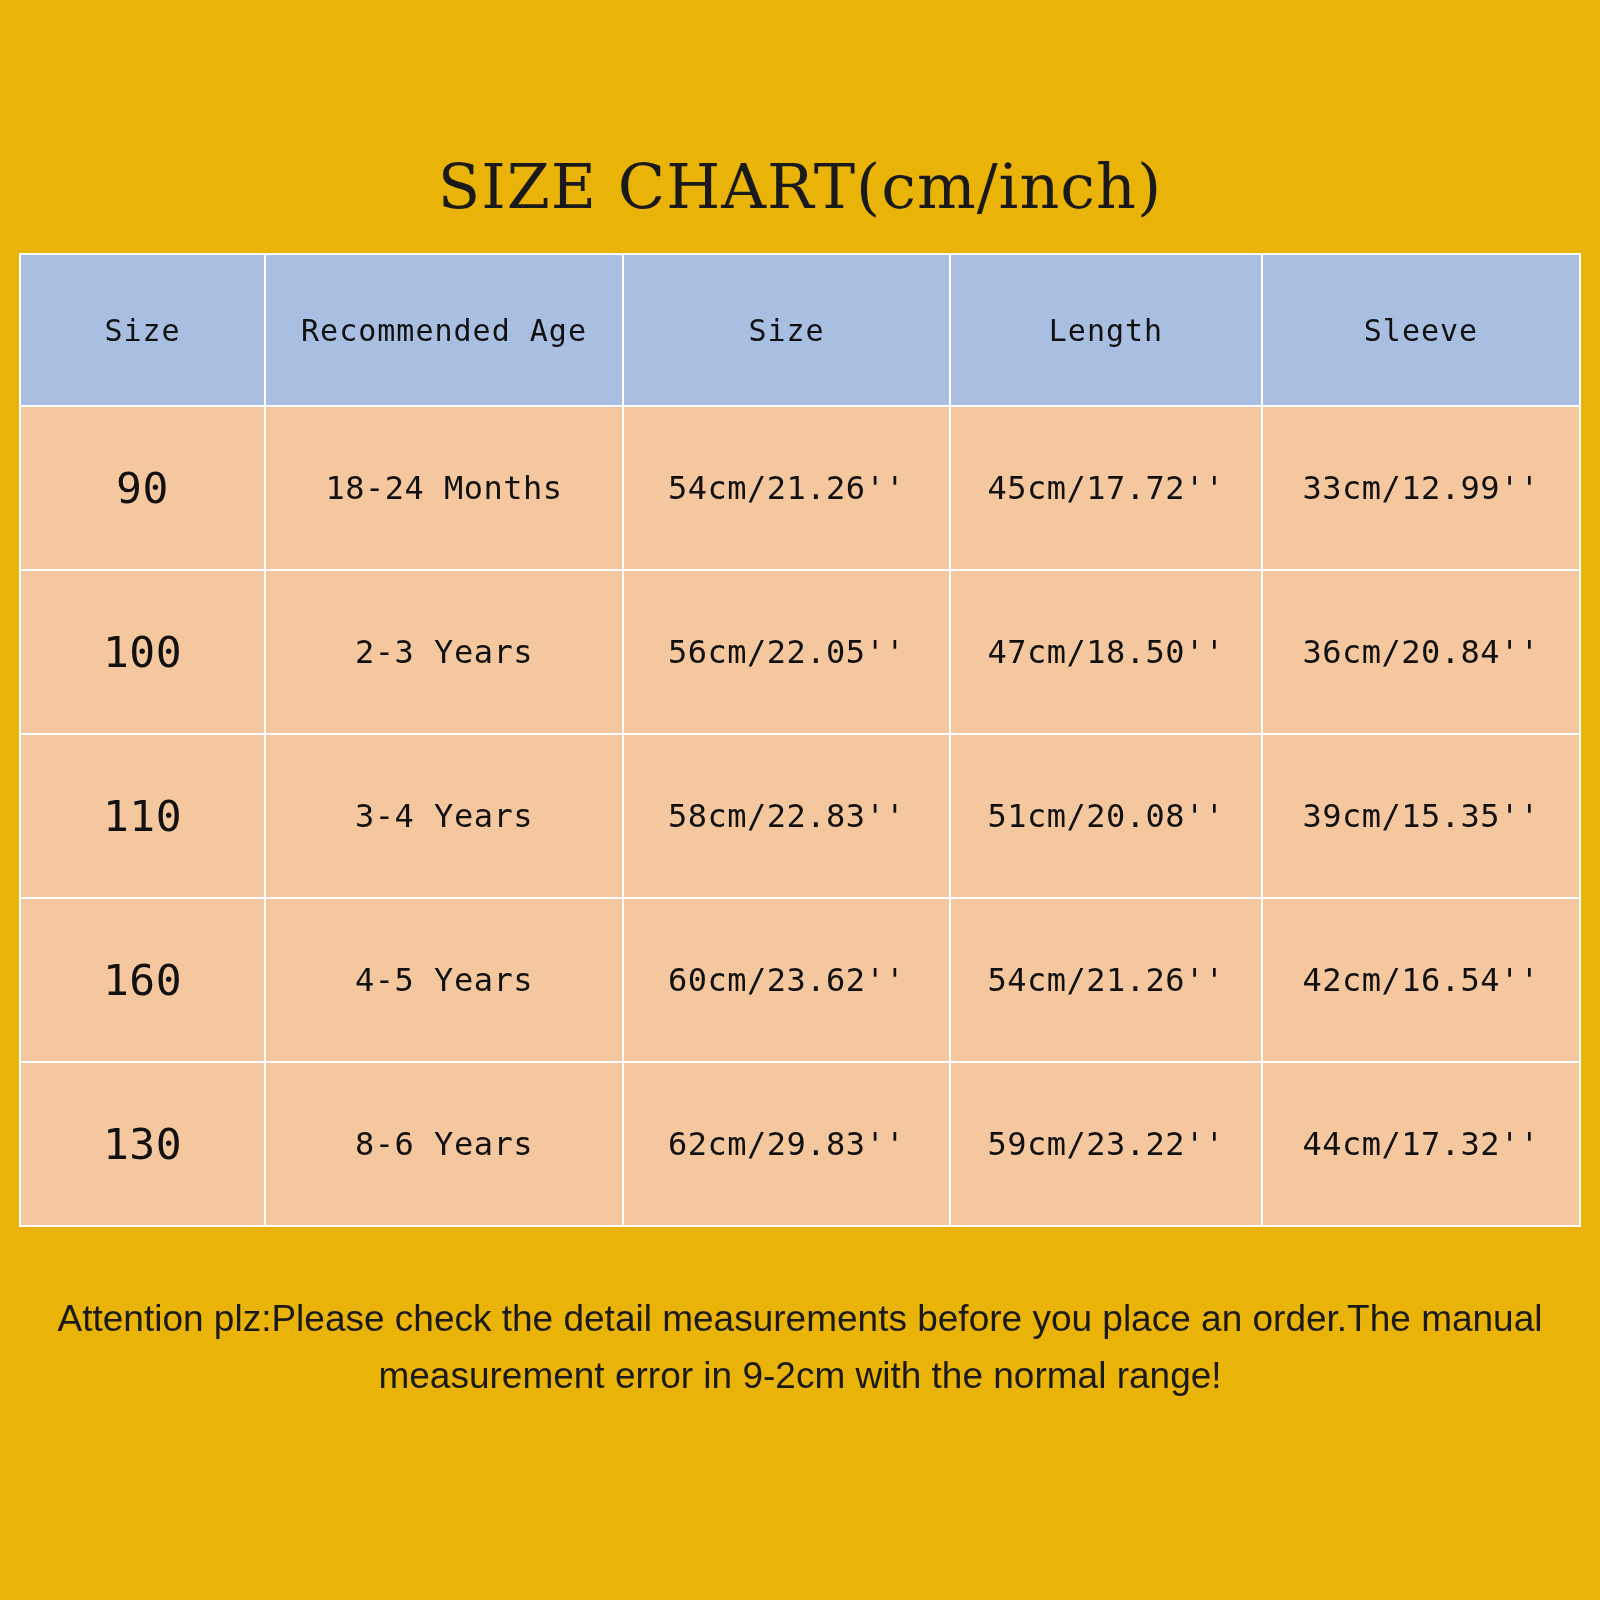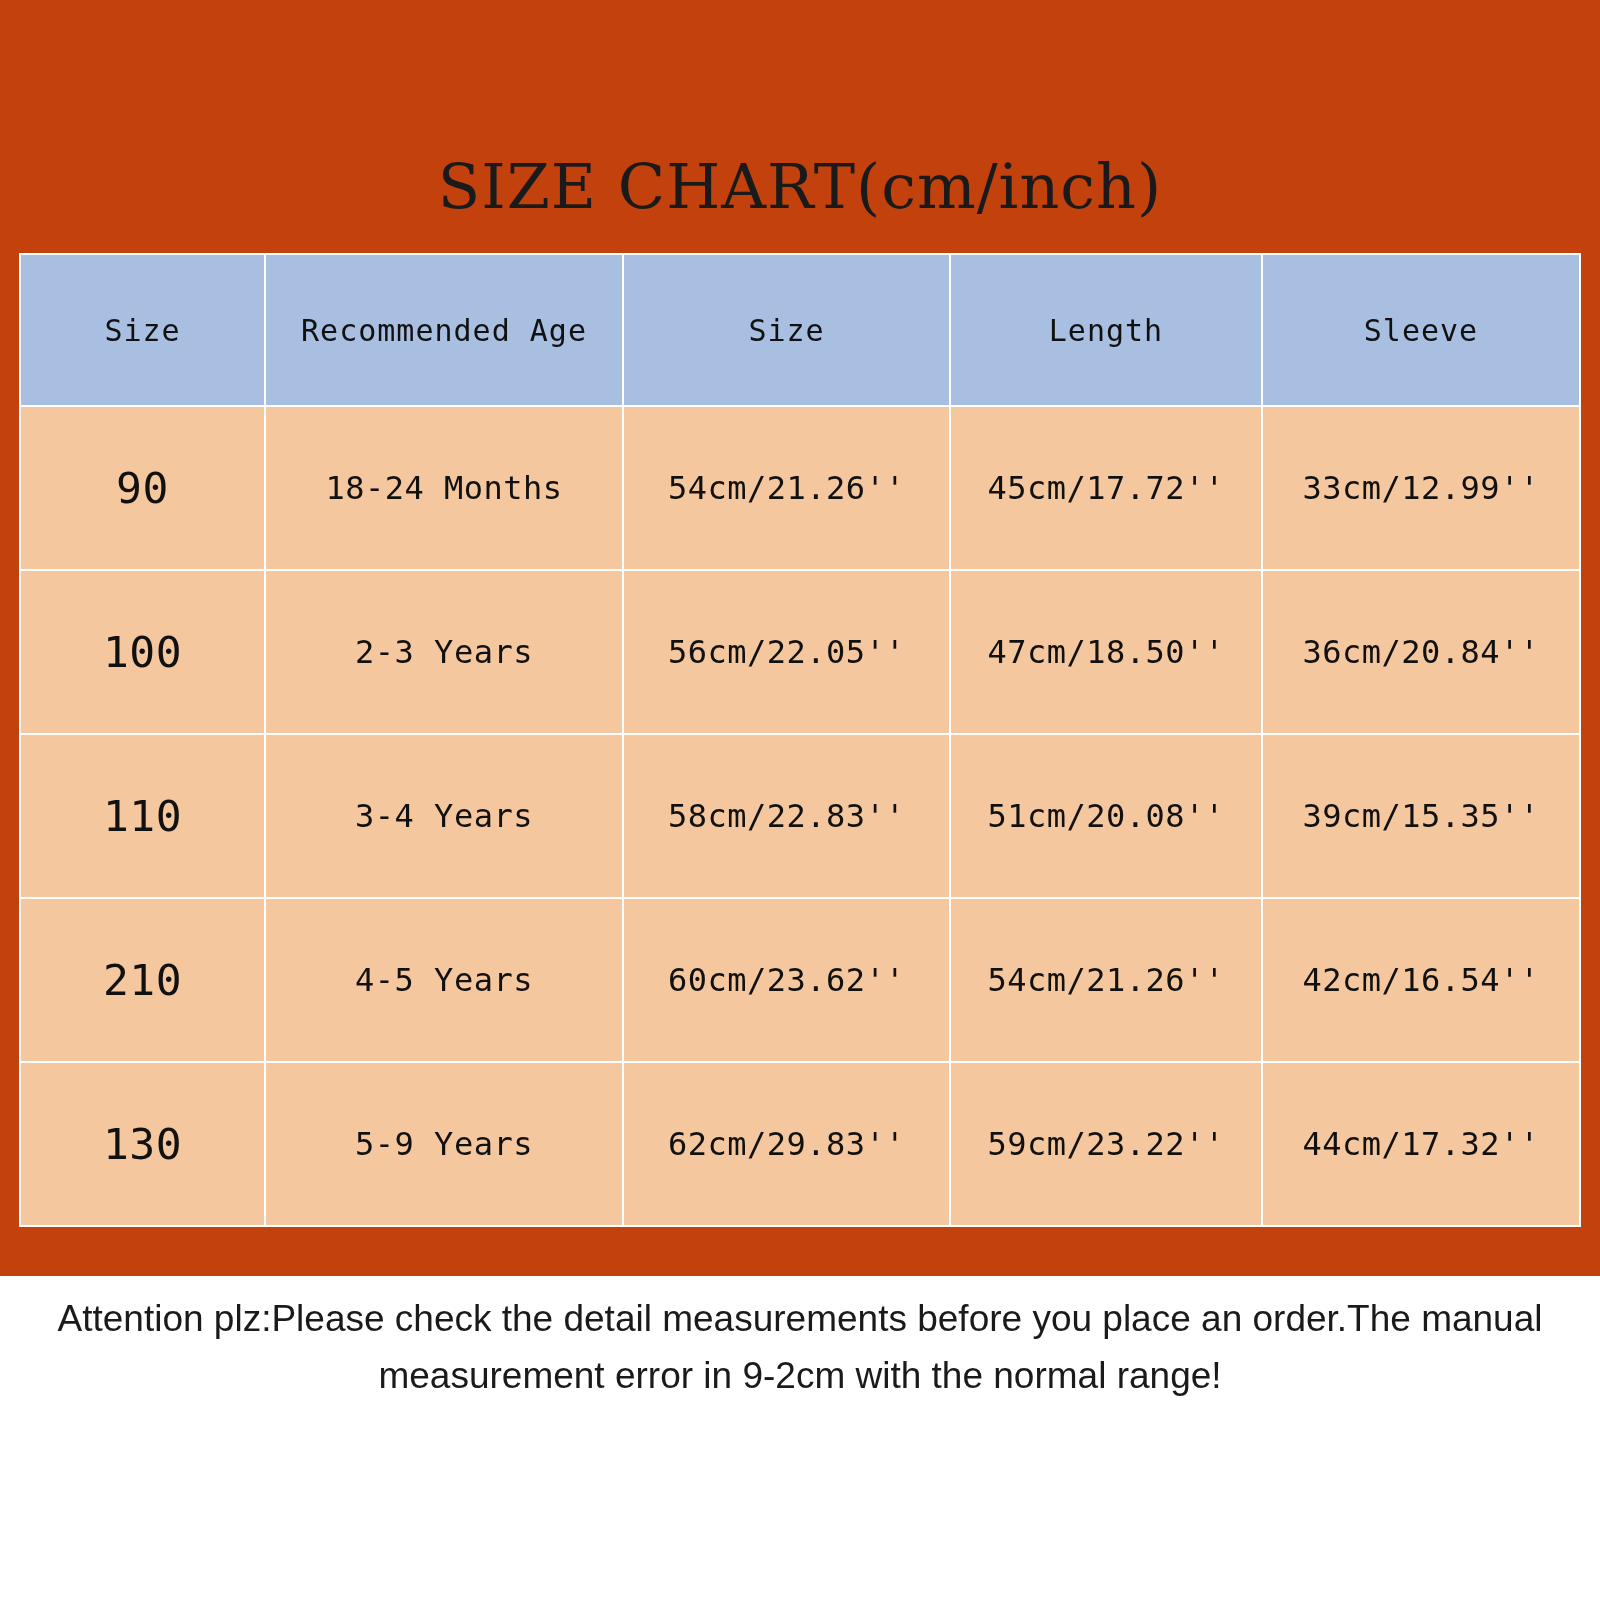--- a/index.html
+++ b/index.html
@@ -9,22 +9,22 @@
   }
   body {
     width: 1600px;
     height: 1600px;
     font-family: "Liberation Sans", sans-serif;
     overflow: hidden;
   }
   .page {
     position: relative;
     width: 1600px;
-    height: 1276px;
-    background: #c2410c;
+    height: 1600px;
+    background: #eab308;
     box-sizing: border-box;
   }
   .chart-wrap {
     position: absolute;
     left: 0;
     top: 150px;
     width: 1600px;
   }
   .chart-title {
     text-align: center;
@@ -126,29 +126,29 @@
           <td>36cm/20.84''</td>
         </tr>
         <tr>
           <td class="size-col">110</td>
           <td>3-4 Years</td>
           <td>58cm/22.83''</td>
           <td>51cm/20.08''</td>
           <td>39cm/15.35''</td>
         </tr>
         <tr>
-          <td class="size-col">210</td>
+          <td class="size-col">160</td>
           <td>4-5 Years</td>
           <td>60cm/23.62''</td>
           <td>54cm/21.26''</td>
           <td>42cm/16.54''</td>
         </tr>
         <tr>
           <td class="size-col">130</td>
-          <td>5-9 Years</td>
+          <td>8-6 Years</td>
           <td>62cm/29.83''</td>
           <td>59cm/23.22''</td>
           <td>44cm/17.32''</td>
         </tr>
       </tbody>
     </table>
   </div>
 
   <div class="note">Attention plz:Please check the detail measurements before you place an order.The manual measurement error in 9-2cm with the normal range!</div>
 

